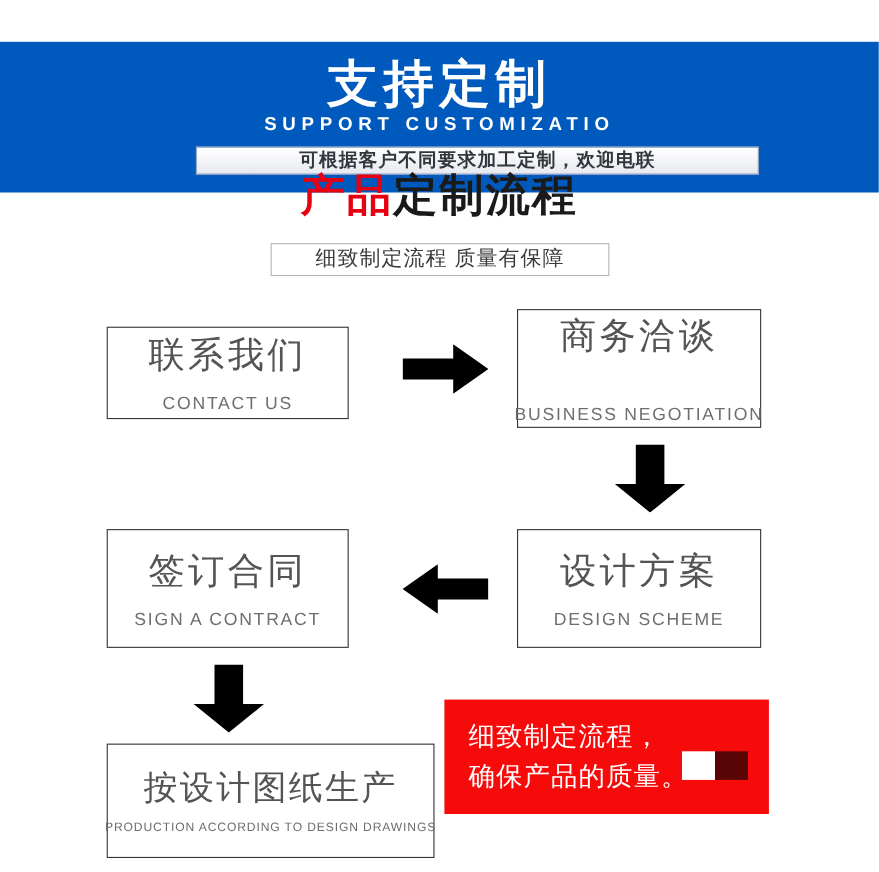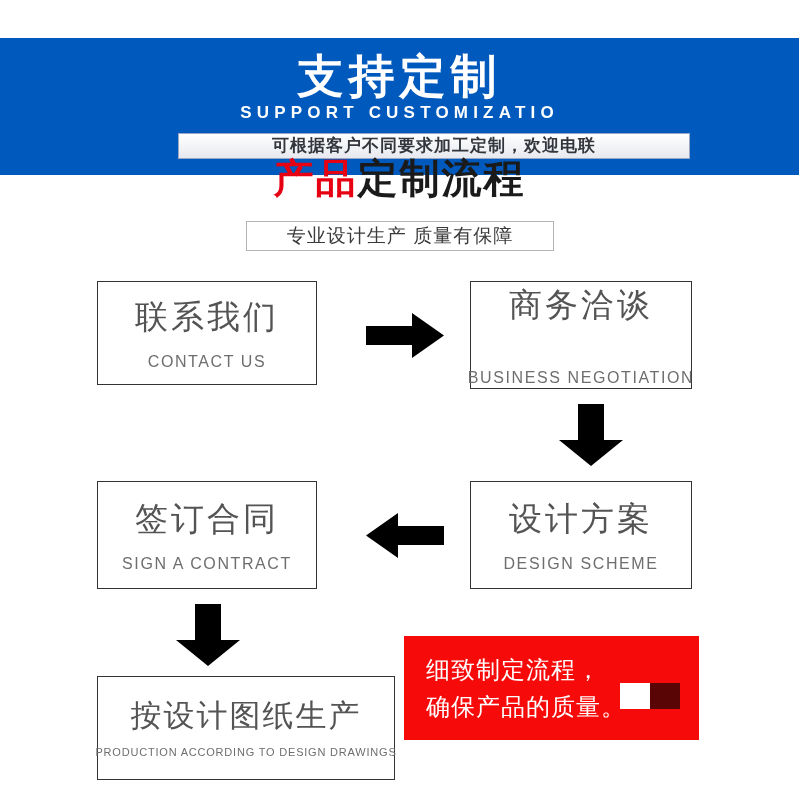--- a/index.html
+++ b/index.html
@@ -132,21 +132,21 @@
   }
   .flow-en {
     color: #6e6e6e;
     font-size: 16px;
     letter-spacing: 1.6px;
     line-height: 18px;
     margin-top: 15px;
     white-space: nowrap;
   }
 
-  #box-contact   { left: 97px;  top: 281px; width: 220px; height: 104px; }
+  #box-contact   { left: 97px;  top: 297px; width: 220px; height: 84px; }
   #box-business  { left: 470px; top: 281px; width: 222px; height: 108px; gap: 28px; }
   #box-design    { left: 470px; top: 481px; width: 222px; height: 108px; text-align: right; }
   #box-contract  { left: 97px;  top: 481px; width: 220px; height: 108px; }
 
   #box-production {
     left: 97px;
     top: 676px;
     width: 298px;
     height: 104px;
   }
@@ -207,21 +207,21 @@
     <div class="banner-title">支持定制</div>
     <div class="banner-sub">SUPPORT CUSTOMIZATIO</div>
     <div class="banner-tagline-wrap">
       <div class="banner-tagline">可根据客户不同要求加工定制，欢迎电联</div>
     </div>
   </div>
 
   <div class="section-title"><span class="red">产品</span><span class="blk">定制流程</span></div>
 
   <div class="section-sub-wrap">
-    <div class="section-sub">专业设计生产 质量有保障</div>
+    <div class="section-sub">细致制定流程 质量有保障</div>
   </div>
 
   <div class="flow-box" id="box-contact">
     <div class="flow-cn">联系我们</div>
     <div class="flow-en">CONTACT US</div>
   </div>
 
   <div class="flow-box" id="box-business">
     <div class="flow-cn">商务洽谈</div>
     <div class="flow-en">BUSINESS  NEGOTIATION</div>

